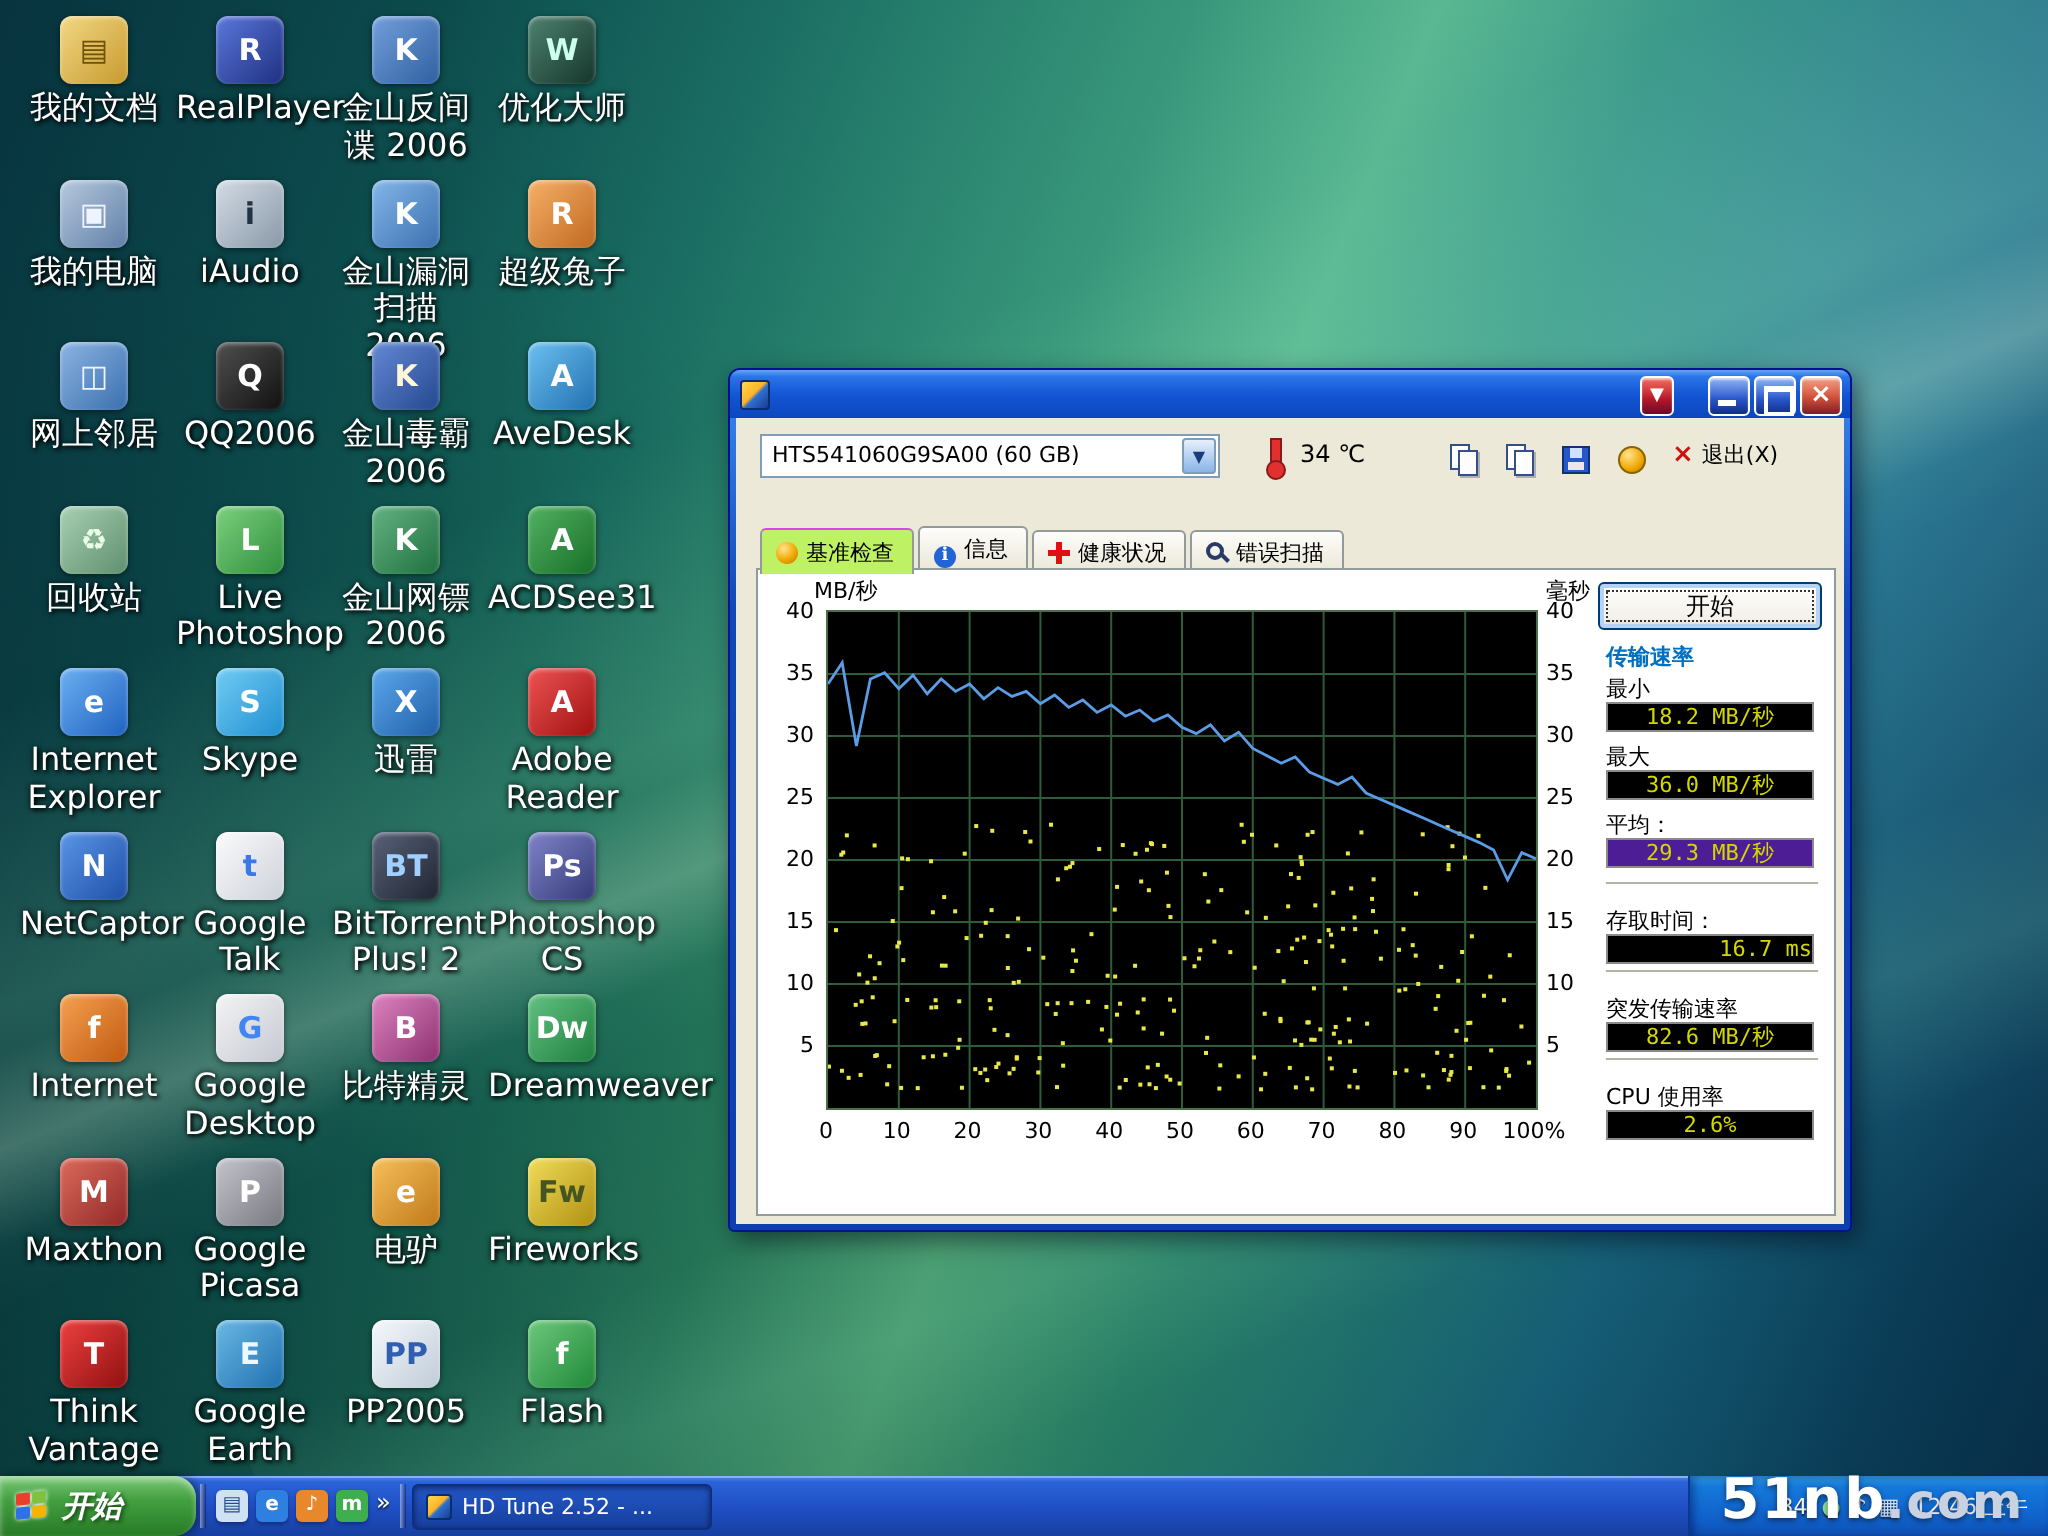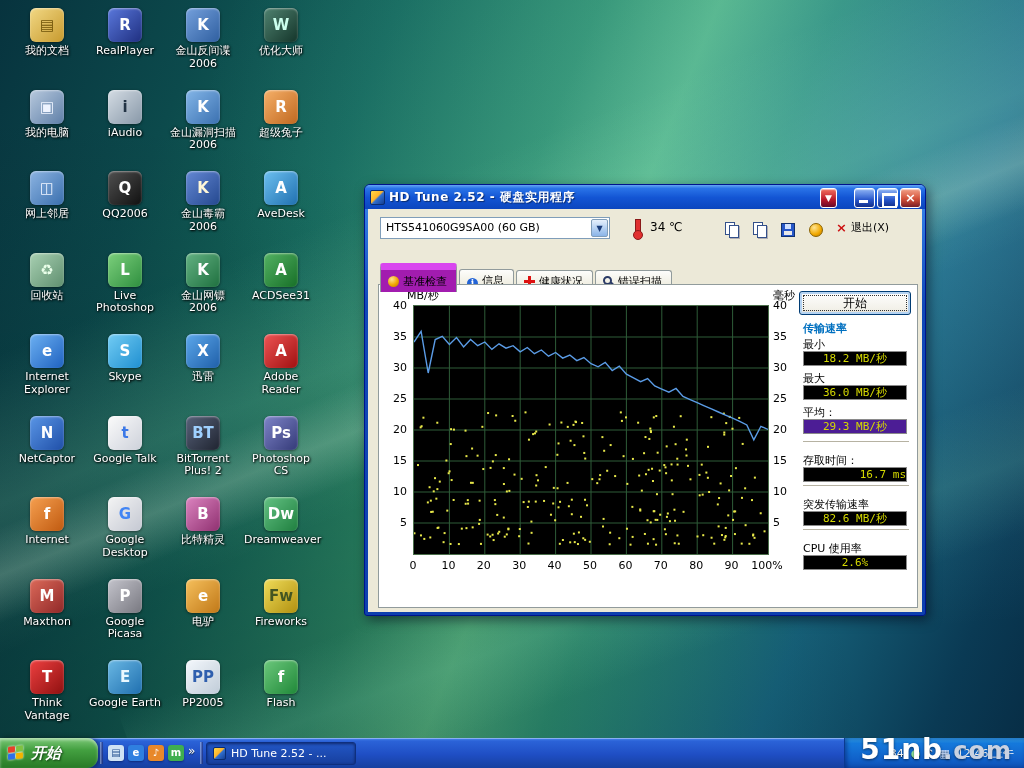--- a/index.html
+++ b/index.html
@@ -17,21 +17,21 @@
   #streak2 { left:-180px; top:300px; width:1500px; height:90px; transform:rotate(-22deg);
     background:linear-gradient(to bottom, transparent, rgba(225,255,225,0.22), transparent); }
   #streak3 { left:100px; top:470px; width:1400px; height:140px; transform:rotate(-20deg);
     background:linear-gradient(to bottom, transparent, rgba(140,230,190,0.14), transparent); }
 
   
   .desk-icon { position:absolute; width:74px; text-align:center; cursor:pointer; }
   .desk-glyph { width:34px; height:34px; margin:0 auto 3px; border-radius:6px;
     display:flex; align-items:center; justify-content:center; font-weight:bold; font-size:15px;
     box-shadow:0 1px 3px rgba(0,0,0,.5), inset 0 1px 2px rgba(255,255,255,.45); }
-  .desk-label { color:#fff; font-size:11px; line-height:1.18;
+  .desk-label { color:#fff; font-size:16px; line-height:1.18;
     text-shadow:1px 1px 2px #000, 0 0 3px rgba(0,0,0,.85); }
 
   
   #hdtune { position:absolute; left:364px; top:184px; width:562px; height:432px;
     border:1px solid #00138c; border-radius:6px 6px 3px 3px;
     background:linear-gradient(180deg,#3b8af0,#1048b8 28%,#0d3fae);
     box-shadow:3px 4px 12px rgba(0,0,20,.5); }
   .titlebar { position:absolute; left:0; top:0; right:0; height:24px; border-radius:5px 5px 0 0;
     background:linear-gradient(180deg,#64a6f4 0%,#2a74e8 14%,#1355d4 52%,#0c46be 100%);
     display:flex; align-items:center; padding-left:5px; }
@@ -68,21 +68,21 @@
   .ico-floppy::before { content:""; position:absolute; left:2px; bottom:1px; width:8px; height:4px; background:#e8e8e8; }
   .ico-horn { position:absolute; left:4px; top:4px; width:14px; height:14px; border-radius:50%;
     background:radial-gradient(circle at 35% 30%,#ffe490,#f0a800 60%,#b87400); border:1px solid #8a6200; }
   .exit-btn { position:absolute; left:468px; top:11px; font-size:11px; color:#000; cursor:pointer; display:flex; align-items:center; gap:4px; }
   .exit-x { color:#cc1111; font-weight:bold; font-size:13px; }
 
   .tab-strip { position:absolute; left:12px; top:54px; height:22px; }
   .tab { position:relative; display:inline-block; padding:3px 9px 3px 7px; font-size:11px; color:#000;
     background:linear-gradient(180deg,#fdfdfb,#e9e6d4); border:1px solid #919b9c; border-bottom:none;
     border-radius:3px 3px 0 0; margin-right:2px; cursor:pointer; vertical-align:bottom; }
-  .tab.active { background:#a21caf; padding-top:4px; border-top:7px solid #d946ef; z-index:3; }
+  .tab.active { background:#bef264; padding-top:4px; border-top:1px solid #d946ef; z-index:3; }
   .tabicon { display:inline-block; width:11px; height:11px; margin-right:4px; vertical-align:-2px; }
   .ti-benchmark { border-radius:50%; background:radial-gradient(circle at 35% 30%,#ffe490,#f0a800 55%,#b87400); }
   .ti-info { border-radius:50%; background:#2263d6; color:#fff; font:bold 9px/11px "DejaVu Serif",serif; text-align:center; }
   .ti-health { background:linear-gradient(#dd1111,#dd1111) 50% 50%/11px 3px no-repeat,
                linear-gradient(#dd1111,#dd1111) 50% 50%/3px 11px no-repeat; }
   .ti-scan { position:relative; }
   .ti-scan::before { content:""; position:absolute; left:0; top:0; width:5px; height:5px; border:2px solid #2a3a66; border-radius:50%; }
   .ti-scan::after { content:""; position:absolute; left:7px; top:7px; width:5px; height:2px; background:#2a3a66; transform:rotate(45deg); }
 
   .tab-panel { position:absolute; left:10px; top:75px; width:540px; height:324px; background:#fff;
@@ -296,21 +296,20 @@
       </div>
       <div class="desk-icon" style="left: 244px; top: 660px;">
         <div class="desk-glyph" style="background: linear-gradient(135deg, rgb(108, 200, 124), rgb(31, 136, 56)); color: rgb(255, 255, 255);">f</div>
         <div class="desk-label">Flash</div>
       </div>
     </div>
 
   <div id="hdtune">
     <div class="titlebar">
       <div class="title-icon"></div>
-      <div class="title-text">HD Tune 2.52 - 硬盘实用程序</div>
       <div class="tb-btn tb-ontop">▼</div>
       <div class="tb-btn tb-min"></div>
       <div class="tb-btn tb-max"></div>
       <div class="tb-btn tb-close">×</div>
     </div>
 
     <div class="win-body">
       <div class="combo">
         <span>HTS541060G9SA00  (60 GB)</span>
         <span class="combo-arrow">▼</span>

